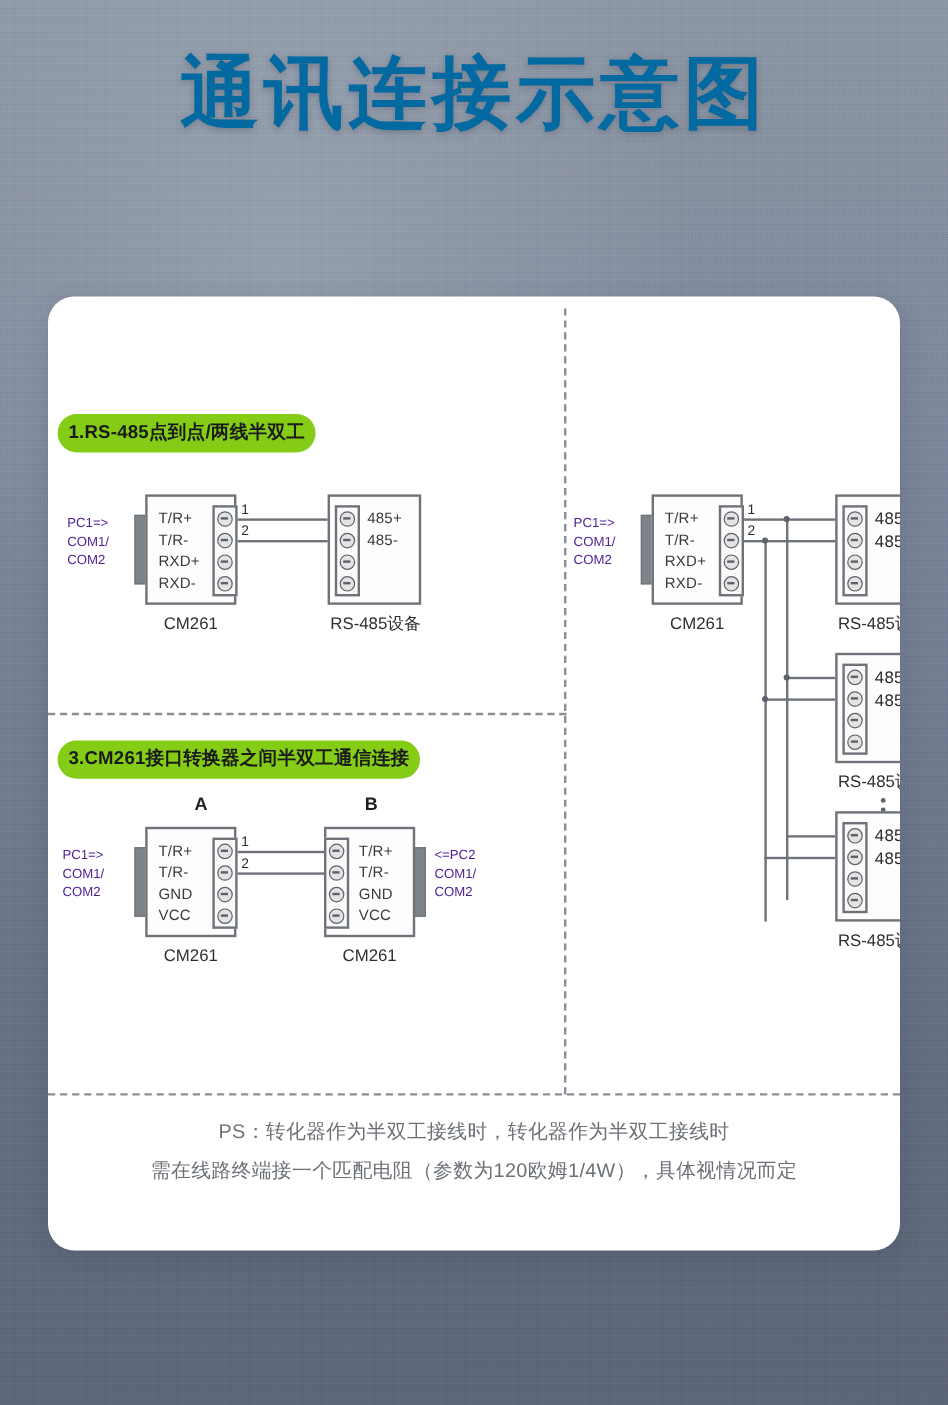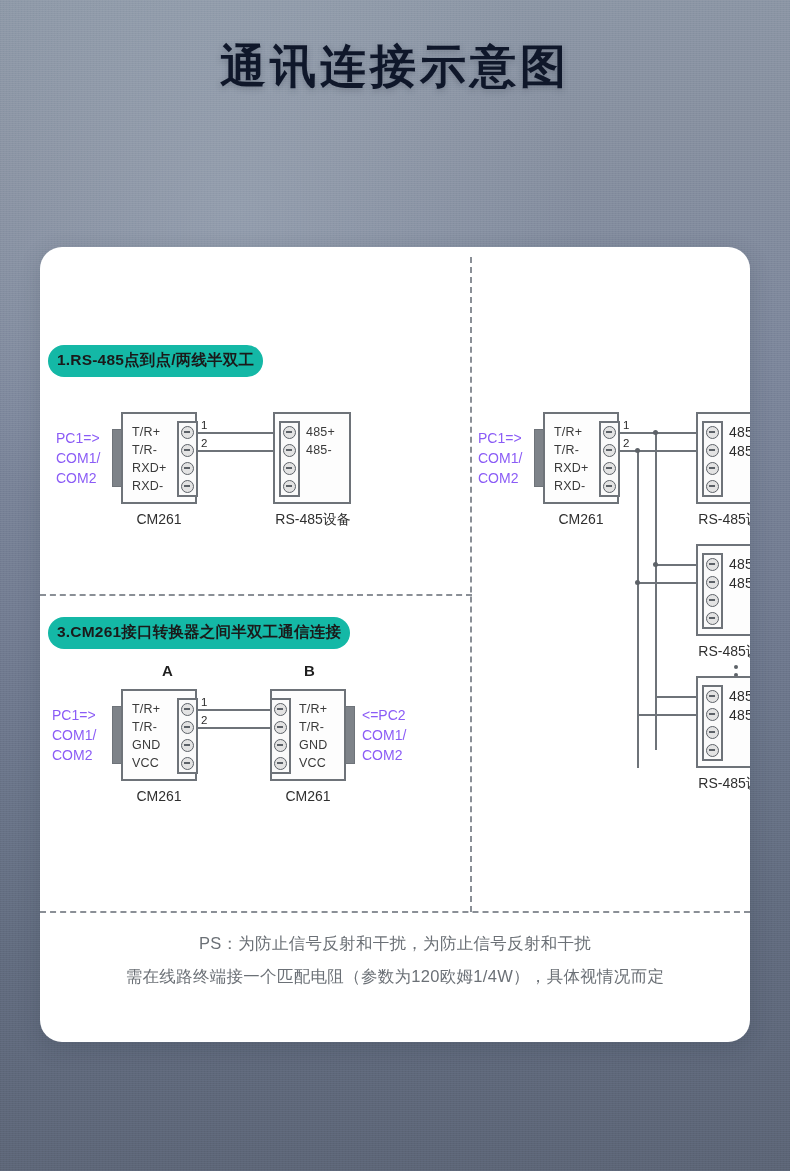--- a/index.html
+++ b/index.html
@@ -20,22 +20,22 @@
     background-image:
       repeating-linear-gradient(0deg, rgba(255,255,255,.5) 0 1px, rgba(0,0,0,.0) 1px 2px),
       repeating-linear-gradient(90deg, rgba(0,0,0,.35) 0 1px, rgba(255,255,255,.0) 1px 3px);
     mix-blend-mode: overlay;
   }
 
   
   .hdr { position: absolute; left: 0; top: 0; width: 790px; text-align: center; }
   .title {
     margin-top: 42px;
-    font-size: 46px; line-height: 1.08; font-weight: 700;
-    color: #0f172a; letter-spacing: 4px;
+    font-size: 66px; line-height: 1.08; font-weight: 700;
+    color: #0369a1; letter-spacing: 4px;
     text-shadow: 0 2px 6px rgba(40,48,60,.28);
   }
   .subtitle {
     margin-top: 26px;
     font-size: 20px; color: #e7ebf0; letter-spacing: 1.2px; font-weight: 400;
   }
 
   
   .card {
     position: absolute; left: 40px; top: 247px;
@@ -60,21 +60,21 @@
   }
 
   
   .panel { position: absolute; }
   .p1 { left: 0px;   top: 0px;   width: 430px; height: 347px; }
   .p2 { left: 432px; top: 0px;   width: 278px; height: 664px; }
   .p3 { left: 0px;   top: 349px; width: 430px; height: 315px; }
 
   .badge {
     position: absolute;
-    background: #14b8a6; color: #1a1a1a;
+    background: #84cc16; color: #1a1a1a;
     font-size: 15.5px; font-weight: 700; letter-spacing: .2px;
     padding: 5px 9px 6px 9px; white-space: nowrap; border-radius: 16px;
   }
   .p1 .badge { left: 8px;  top: 98px; }
   .p2 .badge { left: 21px; top: 98px; }
   .p3 .badge { left: 8px;  top: 21px; }
 
   
   .dev {
     position: absolute;
@@ -101,21 +101,21 @@
   .termlbl {
     position: absolute; font-size: 12.5px; color: #3a3a3a; white-space: nowrap;
     letter-spacing: .2px;
   }
   .termlbl.big { font-size: 14px; color: #2b2b2b; }
   .caption {
     position: absolute; font-size: 14px; color: #2f2f2f; white-space: nowrap;
     text-align: center;
   }
   .pclbl {
-    position: absolute; font-size: 14px; color: #8b5cf6; line-height: 1.42;
+    position: absolute; font-size: 11px; color: #4c1d95; line-height: 1.42;
     white-space: nowrap;
   }
   .abtag {
     position: absolute; font-size: 15px; font-weight: 700; color: #1f1f1f;
   }
   .wire { position: absolute; background: #6e7379; }
   .wire.h { height: 2px; }
   .wire.v { width: 2px; }
   .dot {
     position: absolute; width: 5px; height: 5px; border-radius: 50%;
@@ -309,17 +309,17 @@
     <div class="caption" style="left:230px; top:192px; width:76px;">CM261</div>
 
     <div class="pclbl" style="left:322px; top:110px;">
       <div>&lt;=PC2</div>
       <div>COM1/</div>
       <div>COM2</div>
     </div>
   </div>
 
   <div class="ps">
-    <div>PS：为防止信号反射和干扰，为防止信号反射和干扰</div>
+    <div>PS：转化器作为半双工接线时，转化器作为半双工接线时</div>
     <div>需在线路终端接一个匹配电阻（参数为120欧姆1/4W），具体视情况而定</div>
   </div>
 
 </div>
 
 </body></html>

